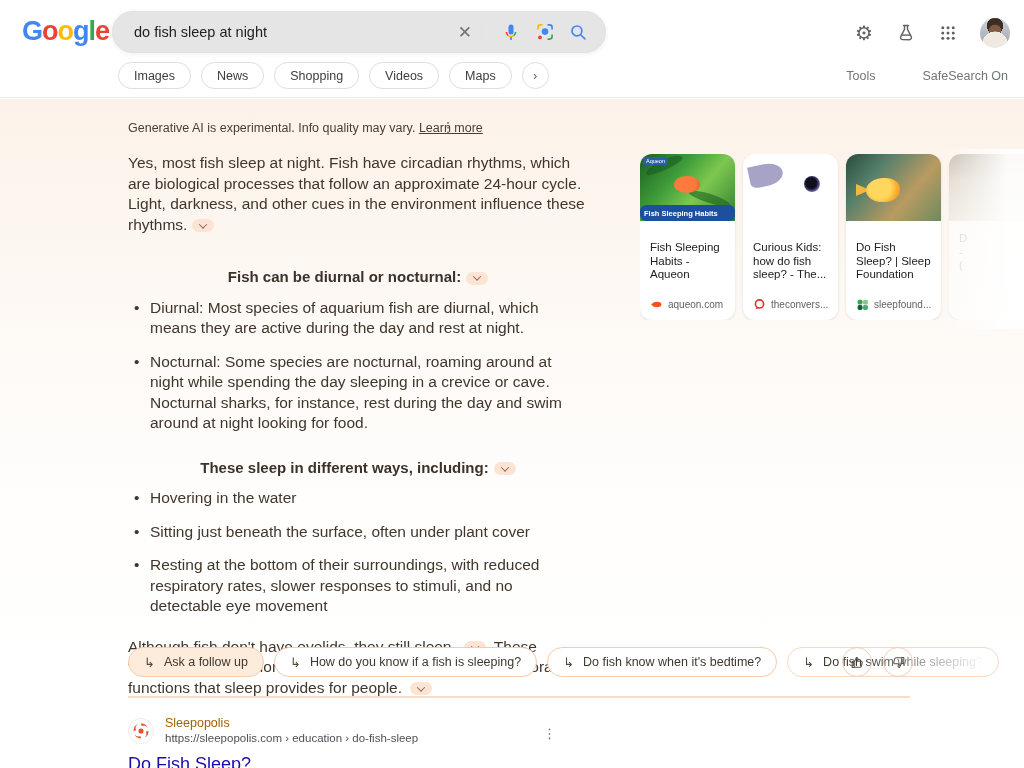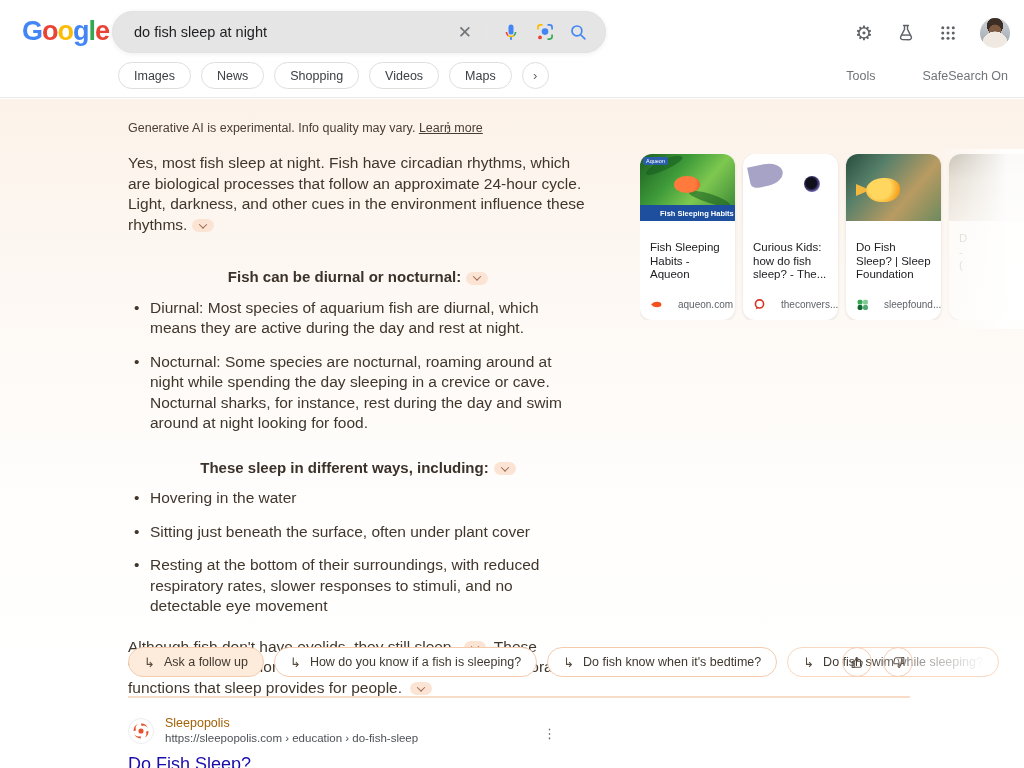--- a/index.html
+++ b/index.html
@@ -65,31 +65,31 @@
   .thumbbtn { width:30px; height:30px; border-radius:50%; border:1px solid #f5cdb2; background:transparent;
     display:flex; align-items:center; justify-content:center; cursor:pointer; }
   .sge-divider { position:absolute; left:128px; top:597px; width:782px; height:2px; background:#f9dcc7; }
 
   
   .cards { position:absolute; left:640px; top:55px; width:384px; display:flex; gap:8px; overflow:hidden; }
   .card { width:95px; height:166px; background:#fff; border-radius:12px; box-shadow:0 1px 3px rgba(60,50,40,.13);
     position:relative; flex:none; cursor:pointer; }
   .card .cimg { height:67px; border-radius:12px 12px 0 0; position:relative; overflow:hidden; }
   .card .ctitle { padding:20px 10px 0 10px; font-size:11.5px; line-height:13.5px; color:#202124; }
-  .card .cfoot { position:absolute; left:10px; bottom:9px; display:flex; align-items:center; gap:15px;
+  .card .cfoot { position:absolute; left:10px; bottom:9px; display:flex; align-items:center; gap:5px;
     font-size:10px; color:#5f6368; white-space:nowrap; }
   .img1 { background:linear-gradient(130deg,#1c5e20 0%, #3f9c3a 35%, #7ec850 60%, #2e7d32 100%); }
   .img1 .fishblob { position:absolute; left:34px; top:22px; width:26px; height:17px; border-radius:50%;
     background:radial-gradient(circle at 40% 45%, #ff7a3c 0 60%, #e8531f 100%); }
   .img1 .leaf { position:absolute; background:rgba(20,90,30,.55); border-radius:50% 50% 50% 50%/60% 60% 40% 40%; }
   .img1 .leaf.a{ left:4px; top:6px; width:40px; height:10px; transform:rotate(-25deg);}
   .img1 .leaf.b{ left:48px; top:40px; width:44px; height:9px; transform:rotate(18deg);}
   .imgtag { position:absolute; left:3px; top:3px; background:#2a5eab; color:#fff; font-size:5.5px; padding:1px 3px; border-radius:2px; }
   .imgband { position:absolute; left:0; right:0; bottom:0; height:16px; background:#1d4f9e; color:#fff;
-    font-size:7.5px; font-weight:bold; display:flex; align-items:center; padding-left:20px; white-space:nowrap; }
+    font-size:7.5px; font-weight:bold; display:flex; align-items:center; padding-left:4px; white-space:nowrap;border-radius:6px; }
   .img2 { background:linear-gradient(115deg,#6a63b8 0%, #8b80d6 45%, #a89bе8 70%, #7d73c6 100%); }
   .img2 .eye { position:absolute; right:18px; top:22px; width:16px; height:16px; border-radius:50%;
     background:radial-gradient(circle at 45% 45%, #10101c 0 42%, #3a3566 55%, #8d84d2 75%); }
   .img2 .snout { position:absolute; left:6px; top:10px; width:34px; height:22px; border-radius:0 60% 60% 30%;
     background:rgba(60,52,130,.45); transform:rotate(-12deg); }
   .img3 { background:linear-gradient(130deg,#274d3e 0%, #57806a 30%, #b99b62 65%, #6d8a5e 100%); }
   .img3 .gfish { position:absolute; left:20px; top:24px; width:34px; height:24px; border-radius:55% 45% 50% 50%;
     background:radial-gradient(circle at 40% 40%, #ffd65e 0 45%, #f5a623 75%, #e0851b 100%); }
   .img3 .gtail { position:absolute; left:10px; top:30px; width:14px; height:12px; background:#f3b93f;
     clip-path:polygon(0 0, 100% 50%, 0 100%); }

